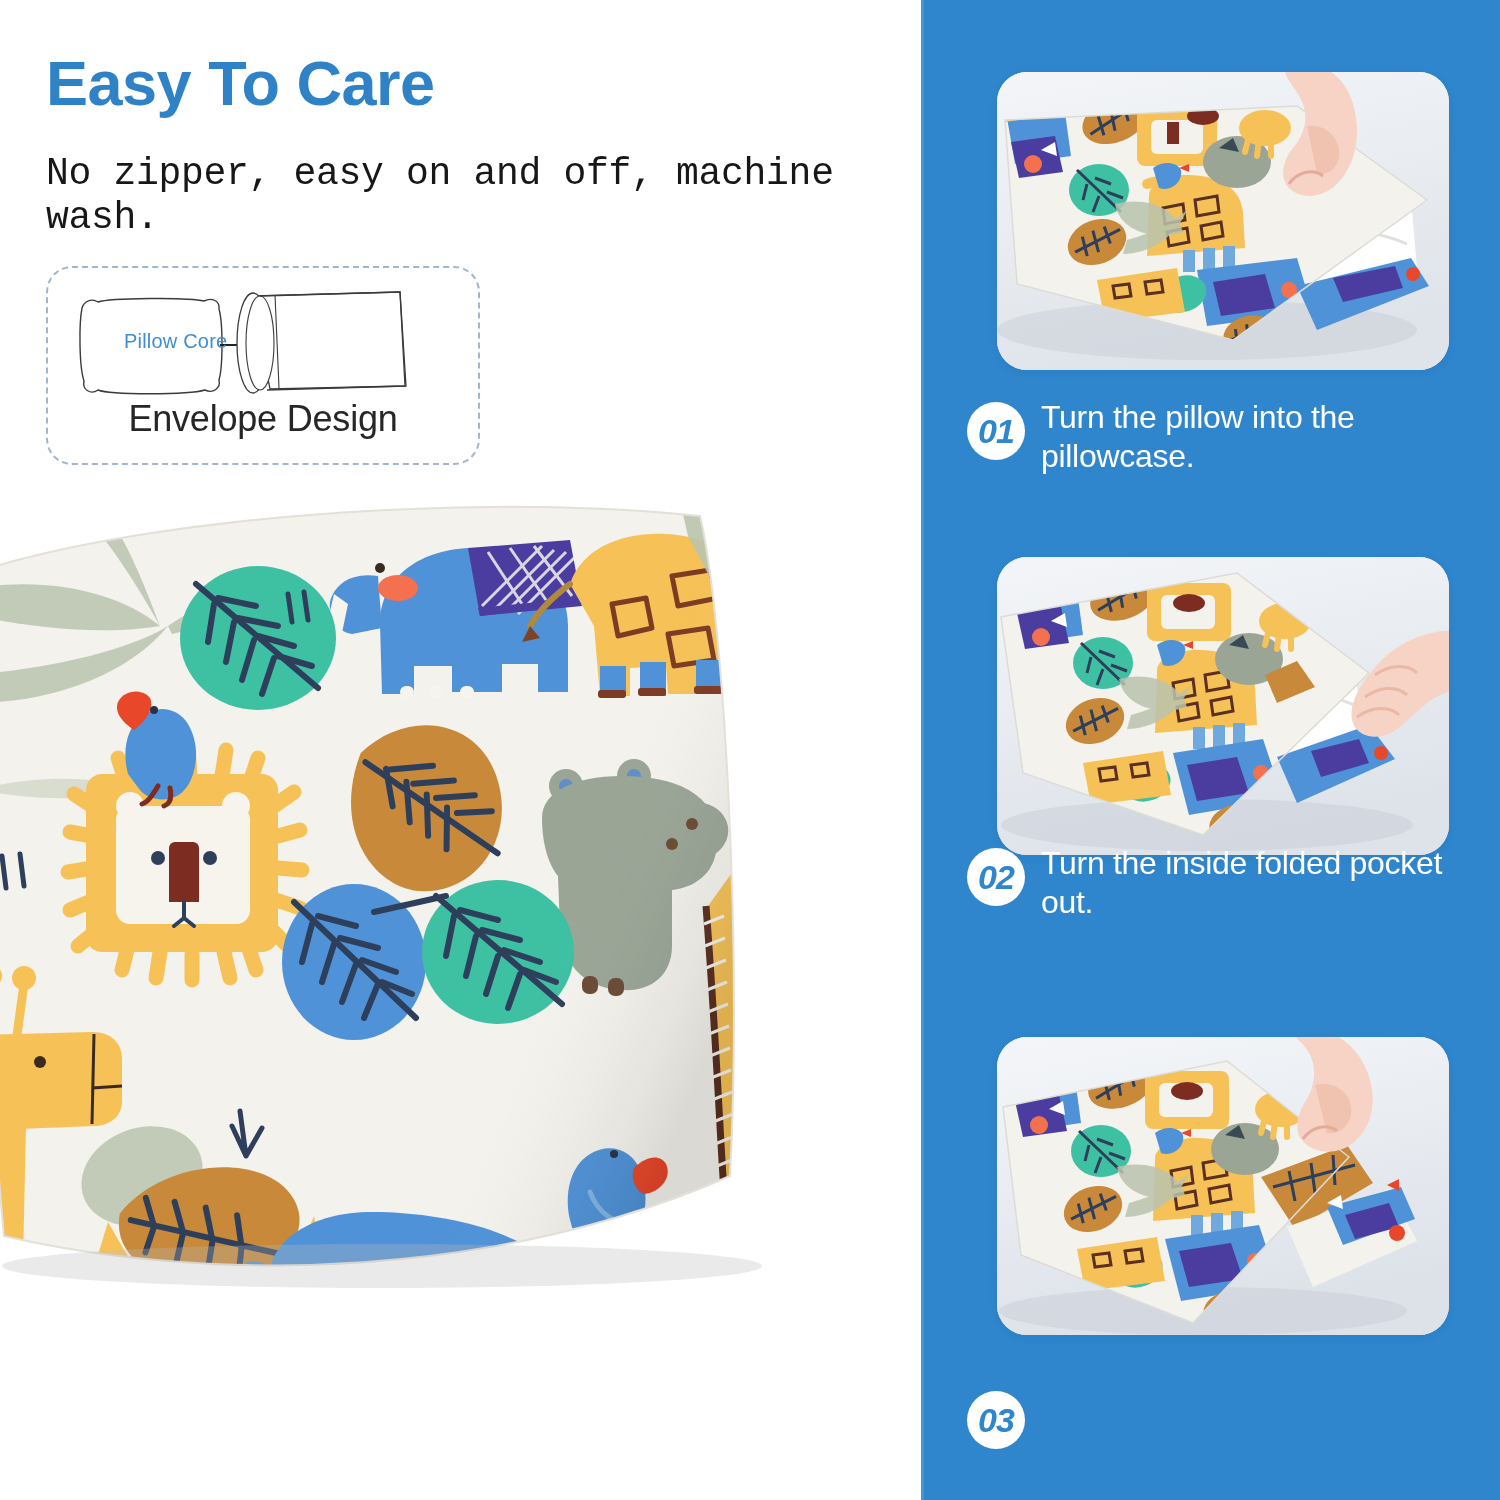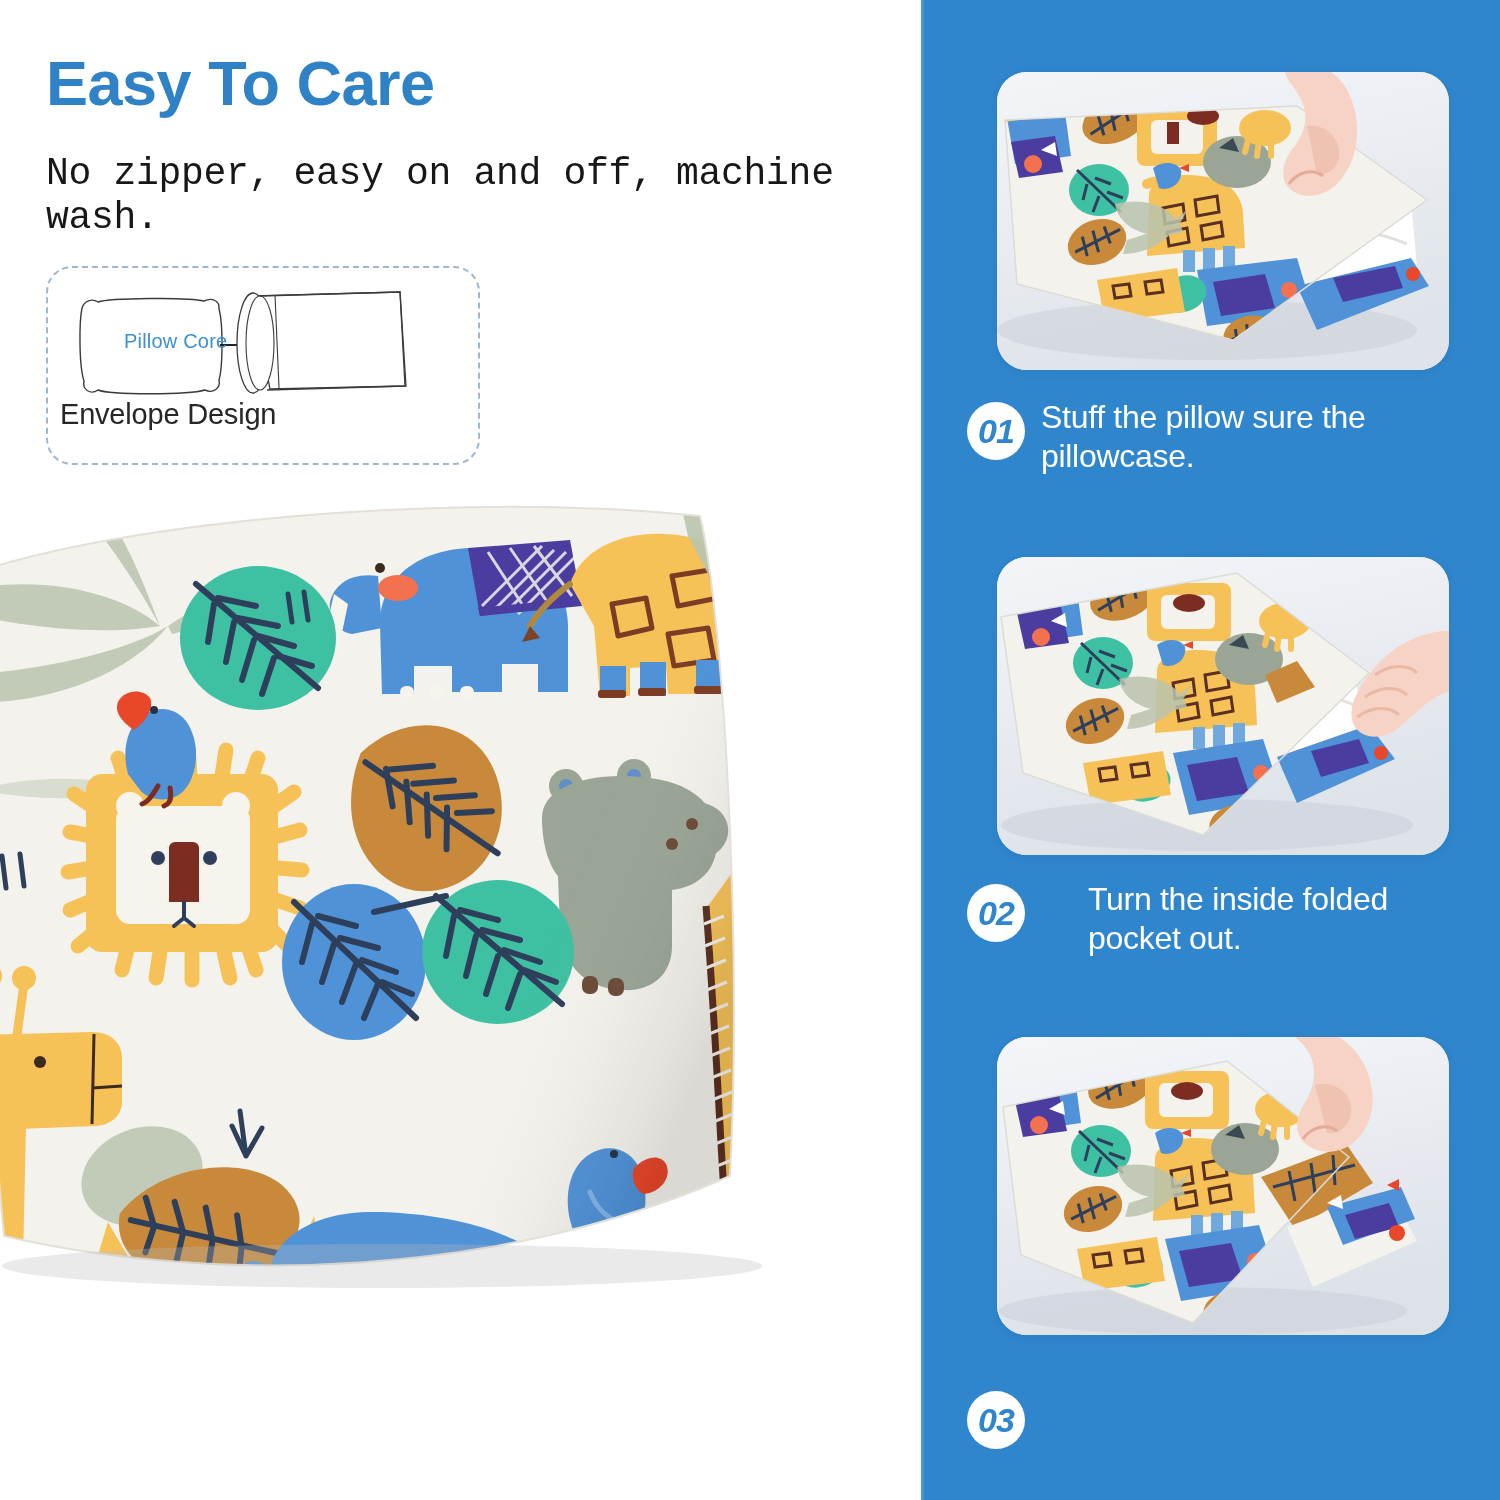--- a/index.html
+++ b/index.html
@@ -10,40 +10,40 @@
   .left-col{position:absolute;left:0;top:0;width:921px;height:1500px;background:#ffffff;overflow:hidden;}
 
   .headline{position:absolute;left:46px;top:52px;font-size:63px;font-weight:bold;color:#2f82c6;letter-spacing:-0.5px;line-height:1;}
   .subhead{position:absolute;left:46px;top:152px;font-size:38px;color:#171717;line-height:1.15;letter-spacing:-0.3px;font-family:Liberation Mono, monospace;}
 
   
   .env-card{position:absolute;left:46px;top:266px;width:430px;height:195px;
             border:2px dashed #9fb6cc;border-radius:26px;background:#fff;}
   .env-svg{position:absolute;left:0;top:0;}
   .env-core-label{position:absolute;left:76px;top:62px;font-size:20px;color:#3d8fd0;font-weight:500;letter-spacing:.2px;}
-  .env-caption{position:absolute;left:12px;top:130px;width:430px;font-size:29px;color:#262626;letter-spacing:-.2px;}
+  .env-caption{position:absolute;left:0;top:130px;width:430px;text-align:center;font-size:36px;color:#262626;letter-spacing:-.2px;}
 
   
   .pillow-photo{position:absolute;left:-18px;top:476px;width:820px;height:830px;overflow:hidden;}
   .pillow-photo svg{display:block;}
 
   
   .right-panel{position:absolute;left:921px;top:0;width:579px;height:1500px;background:#2f86cc;}
   .panel-edge{position:absolute;left:0;top:0;width:3px;height:1500px;background:#5ea2d6;opacity:.55;}
 
   .photo-card{position:absolute;border-radius:30px;overflow:hidden;
               background:#eef1f4;box-shadow:0 2px 10px rgba(0,0,0,.06);}
   .pc1{left:76px;top:72px;width:452px;height:298px;}
   .pc2{left:76px;top:557px;width:452px;height:298px;}
   .pc3{left:76px;top:1037px;width:452px;height:298px;}
   .photo-card svg{display:block;width:100%;height:100%;}
 
   .step{position:absolute;display:flex;align-items:flex-start;}
   .s1{left:46px;top:398px;width:520px;}
-  .s2{left:46px;top:880px;width:520px;gap:47px;}
+  .s2{left:46px;top:844px;width:520px;}
   .s3{left:46px;top:1355px;width:520px;}
   .badge{flex:0 0 auto;width:58px;height:58px;border-radius:50%;background:#ffffff;
          display:flex;align-items:center;justify-content:center;
          font-size:34px;font-weight:bold;font-style:italic;color:#2f86cc;letter-spacing:-1px;}
   .s1 .badge{margin-top:4px;}
   .s2 .badge{margin-top:4px;}
   .s3 .badge{margin-top:36px;text-align:right;}
   .step-text{margin-left:16px;font-size:32px;line-height:1.22;color:#ffffff;letter-spacing:-.3px;}
 </style>
 </head>
@@ -437,21 +437,21 @@
                    C326 126 304 128 292 116 C282 106 286 88 296 76
                    C306 64 312 48 306 32 C300 16 286 6 288 -4 Z" fill="#f6d3c4"></path>
           <path d="M310 54 C326 52 340 62 342 78 C344 92 334 104 320 102" fill="#f0c2b0"></path>
           <path d="M292 112 C300 100 316 96 326 104" stroke="#e3ab98" stroke-width="3" fill="none"></path>
         </g>
       </svg>
     </div>
 
     <div class="step s1">
       <div class="badge">01</div>
-      <div class="step-text">Stuff the pillow sure the pillowcase.</div>
+      <div class="step-text">Turn the pillow into the pillowcase.</div>
     </div>
 
     <div class="photo-card pc2">
       <svg viewBox="0 0 452 298" preserveAspectRatio="none">
         <defs>
           <linearGradient id="bg2" x1="0" y1="0" x2="0.3" y2="1">
             <stop offset="0%" stop-color="#f3f5f8"></stop>
               <stop offset="100%" stop-color="#dee3ea"></stop>
           </linearGradient>
           <clipPath id="c2">

